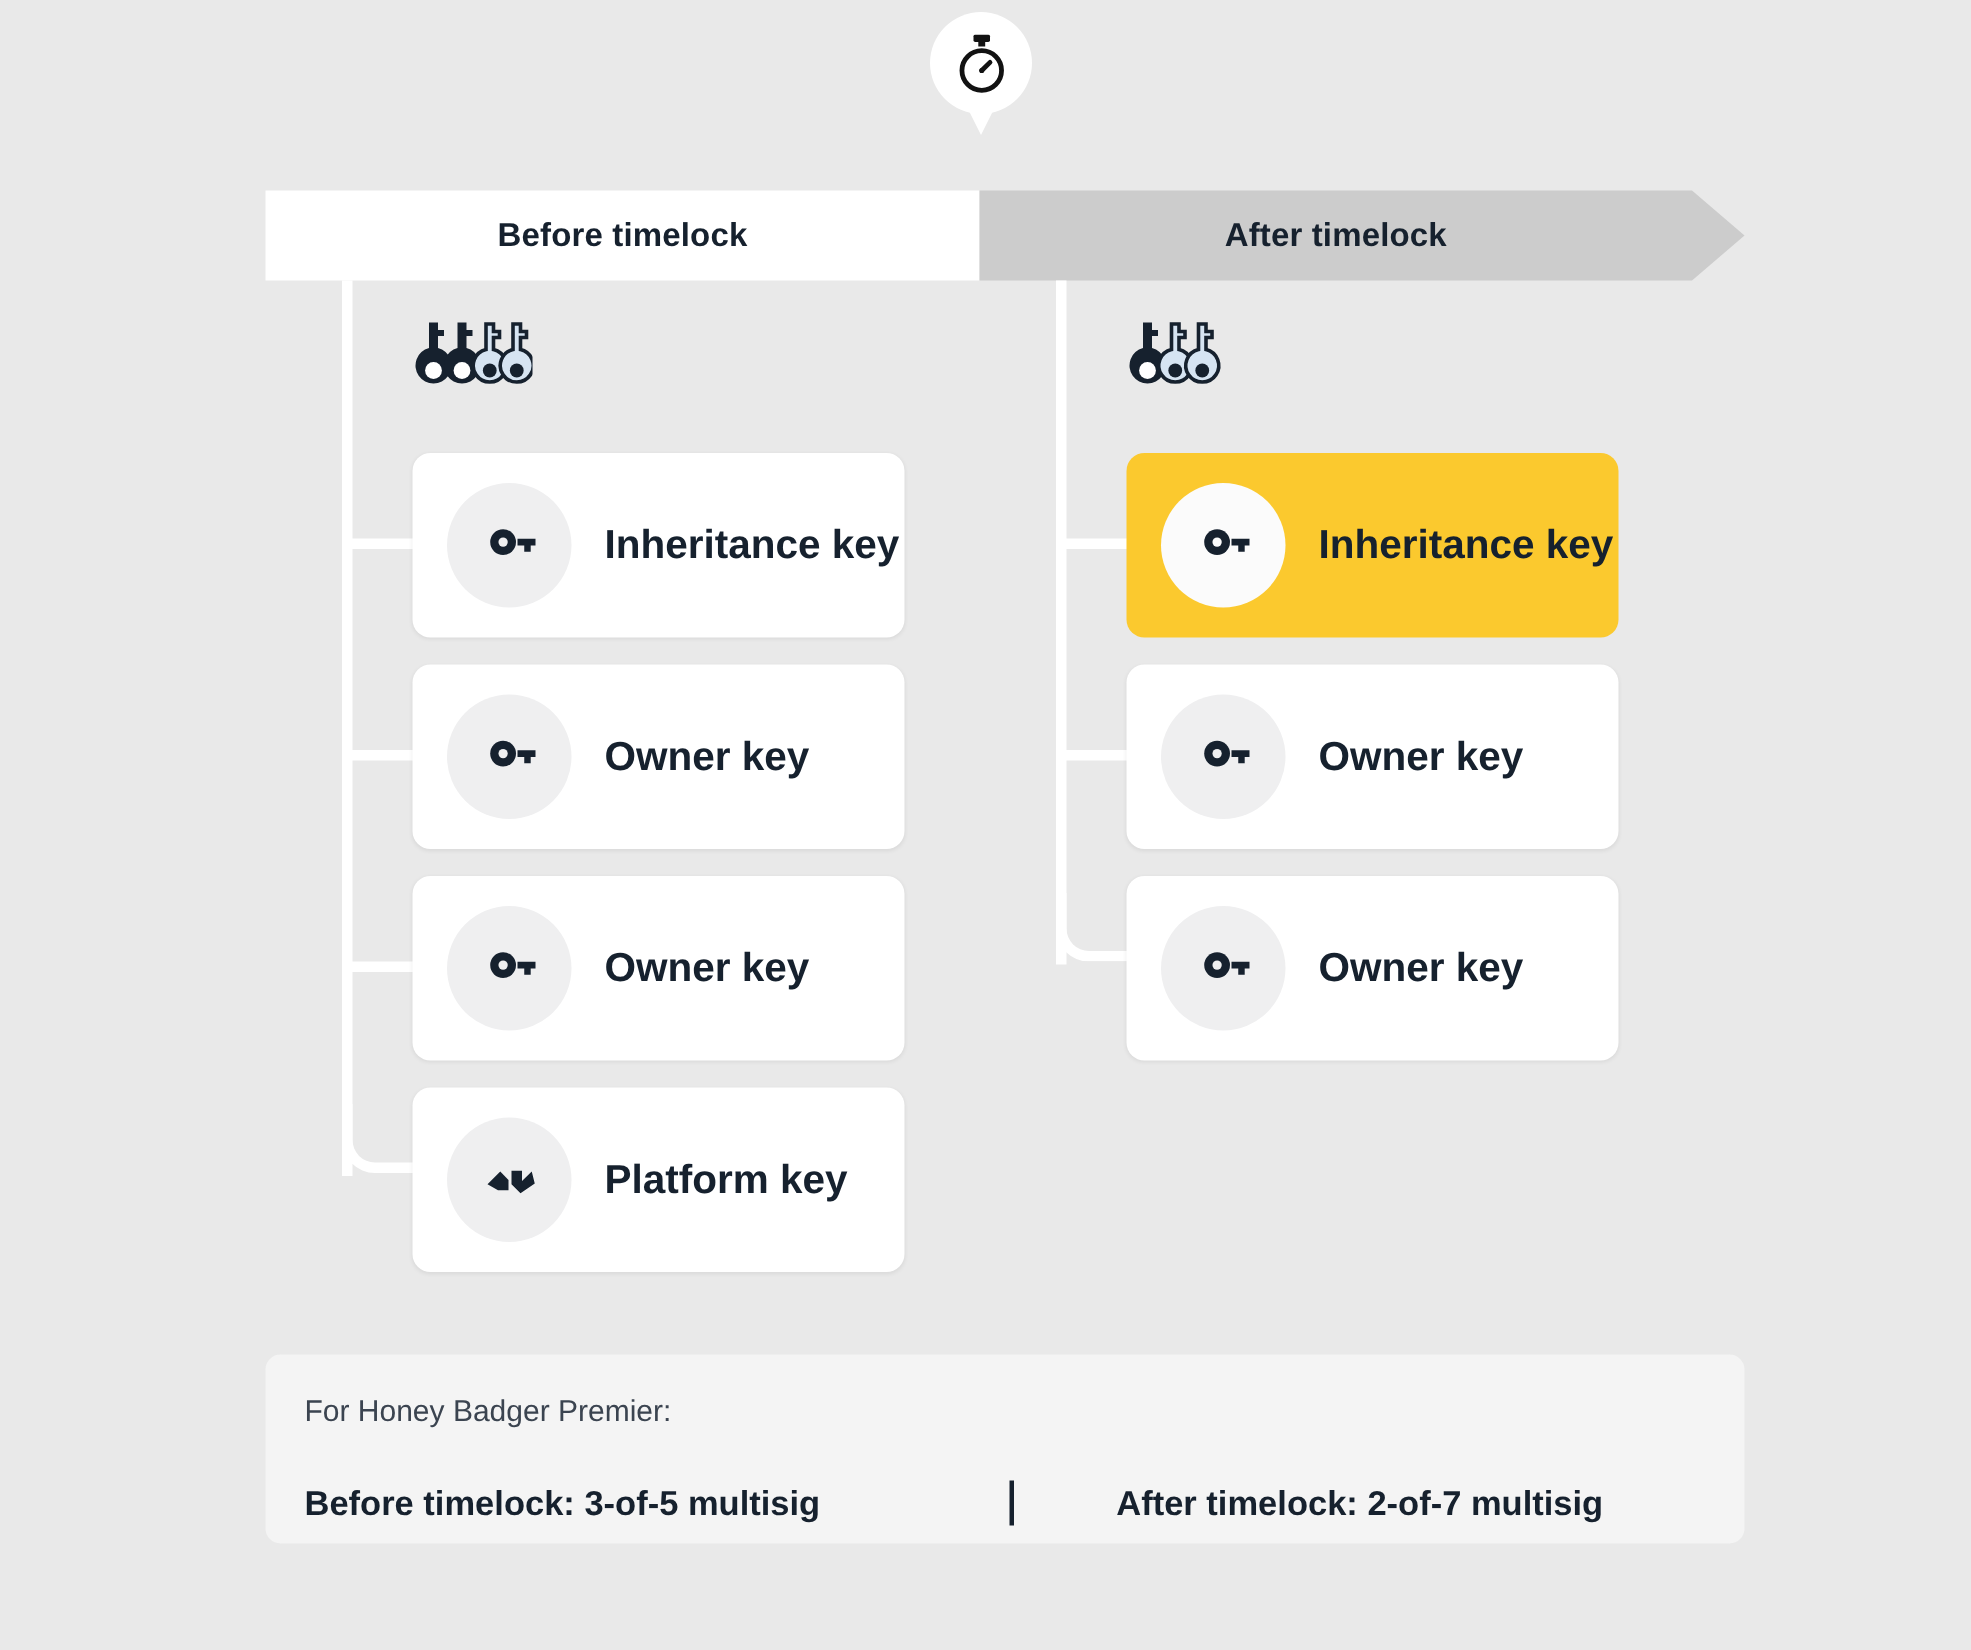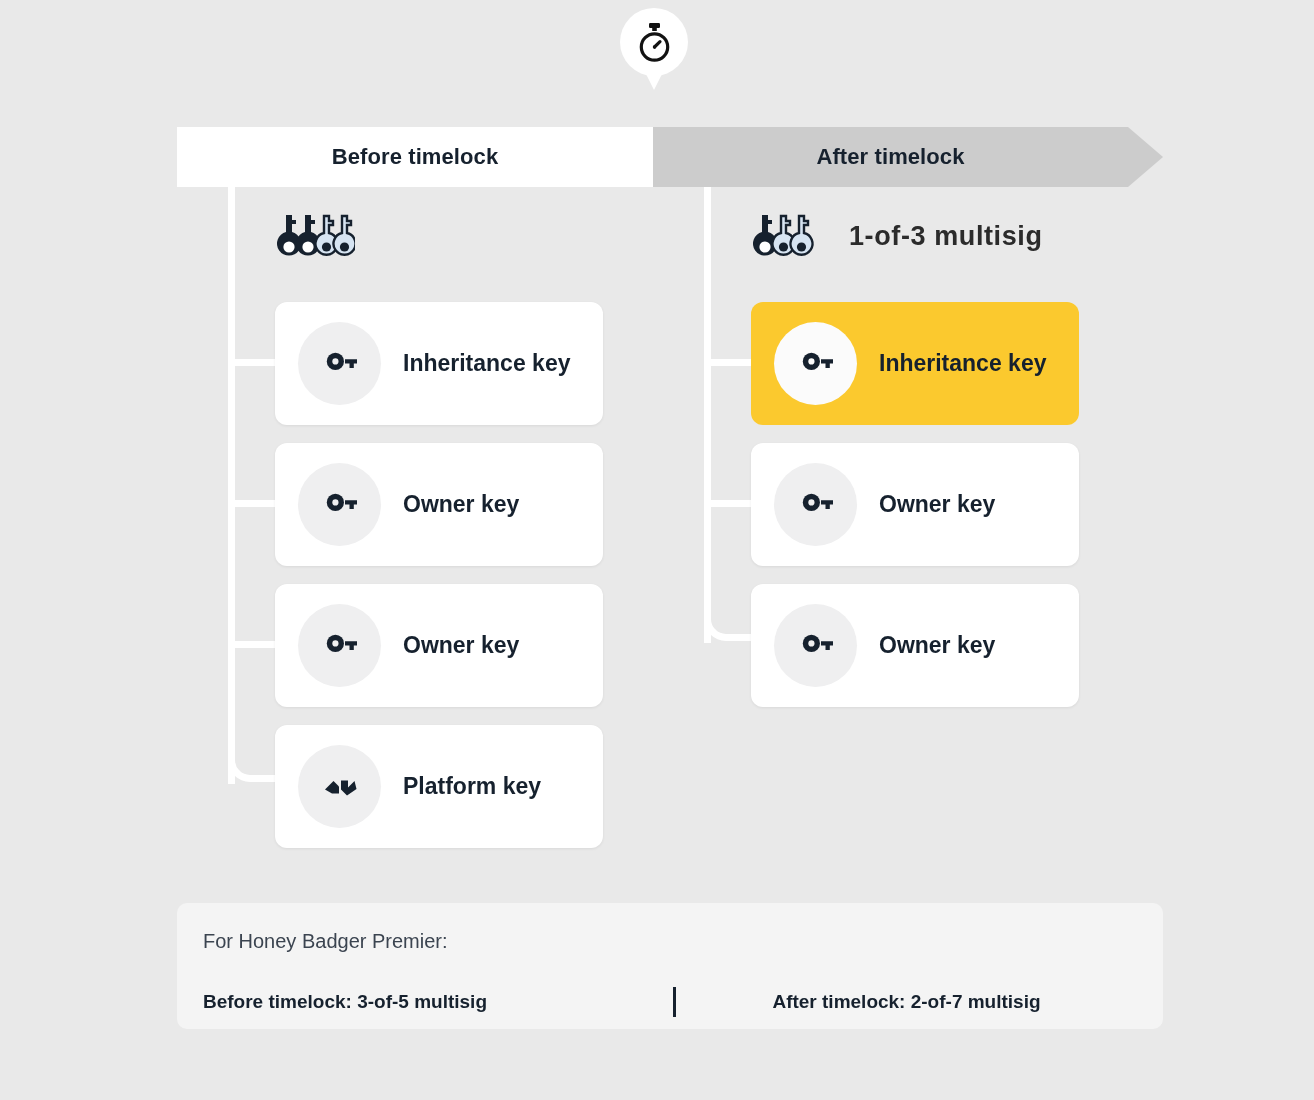--- a/index.html
+++ b/index.html
@@ -185,21 +185,21 @@
     background: #efeff0;
     flex: none;
     display: flex;
     align-items: center;
     justify-content: center;
   }
   .key-card.highlight .key-badge { background: #fbfbfb; }
   .key-badge svg { width: 40px; height: 40px; display: block; }
   .key-label {
     margin-left: 22px;
-    font-size: 23px;
+    font-size: 27px;
     font-weight: bold;
     color: #16212e;
     white-space: nowrap;
   }
 
   
   #footer-panel {
     position: absolute;
     left: 177px;
     top: 903px;
@@ -213,21 +213,21 @@
   #footer-title {
     font-size: 20px;
     color: #3b4450;
     margin-bottom: 34px;
   }
   #footer-row {
     display: flex;
     align-items: center;
   }
   .footer-item {
-    font-size: 19px;
+    font-size: 23px;
     font-weight: bold;
     color: #16212e;
     white-space: nowrap;
   }
   #footer-before { width: 470px; }
   #footer-divider {
     width: 3px;
     height: 30px;
     background: #16212e;
     flex: none;
@@ -364,21 +364,20 @@
         </g>
         <g fill="#d6e4f2" stroke="#16212e" stroke-width="2.4">
           <path d="M30 5 h5 v5 h4 v4 h-4 v8 a11 11 0 1 1 -5 0 z"></path>
           <circle cx="32.5" cy="36" r="4.6" fill="#16212e" stroke="none"></circle>
         </g>
         <g fill="#d6e4f2" stroke="#16212e" stroke-width="2.4">
           <path d="M48 5 h5 v5 h4 v4 h-4 v8 a11 11 0 1 1 -5 0 z"></path>
           <circle cx="50.5" cy="36" r="4.6" fill="#16212e" stroke="none"></circle>
         </g>
       </svg>
-      <span class="multisig-text">1-of-3 multisig</span>
     </div>
 
     <div class="key-card highlight" style="top:115px;">
       <span class="key-badge">
         <svg viewBox="0 0 40 40">
           <g fill="#16212e">
             <path d="M25 15.2 h12 v4.4 h-3.2 v4.3 h-4.3 v-4.3 h-4.5 z"></path>
             <circle cx="15.4" cy="17.4" r="8.6"></circle>
             <circle cx="15.4" cy="17.4" r="3.1" fill="#fbfbfb"></circle>
           </g>

